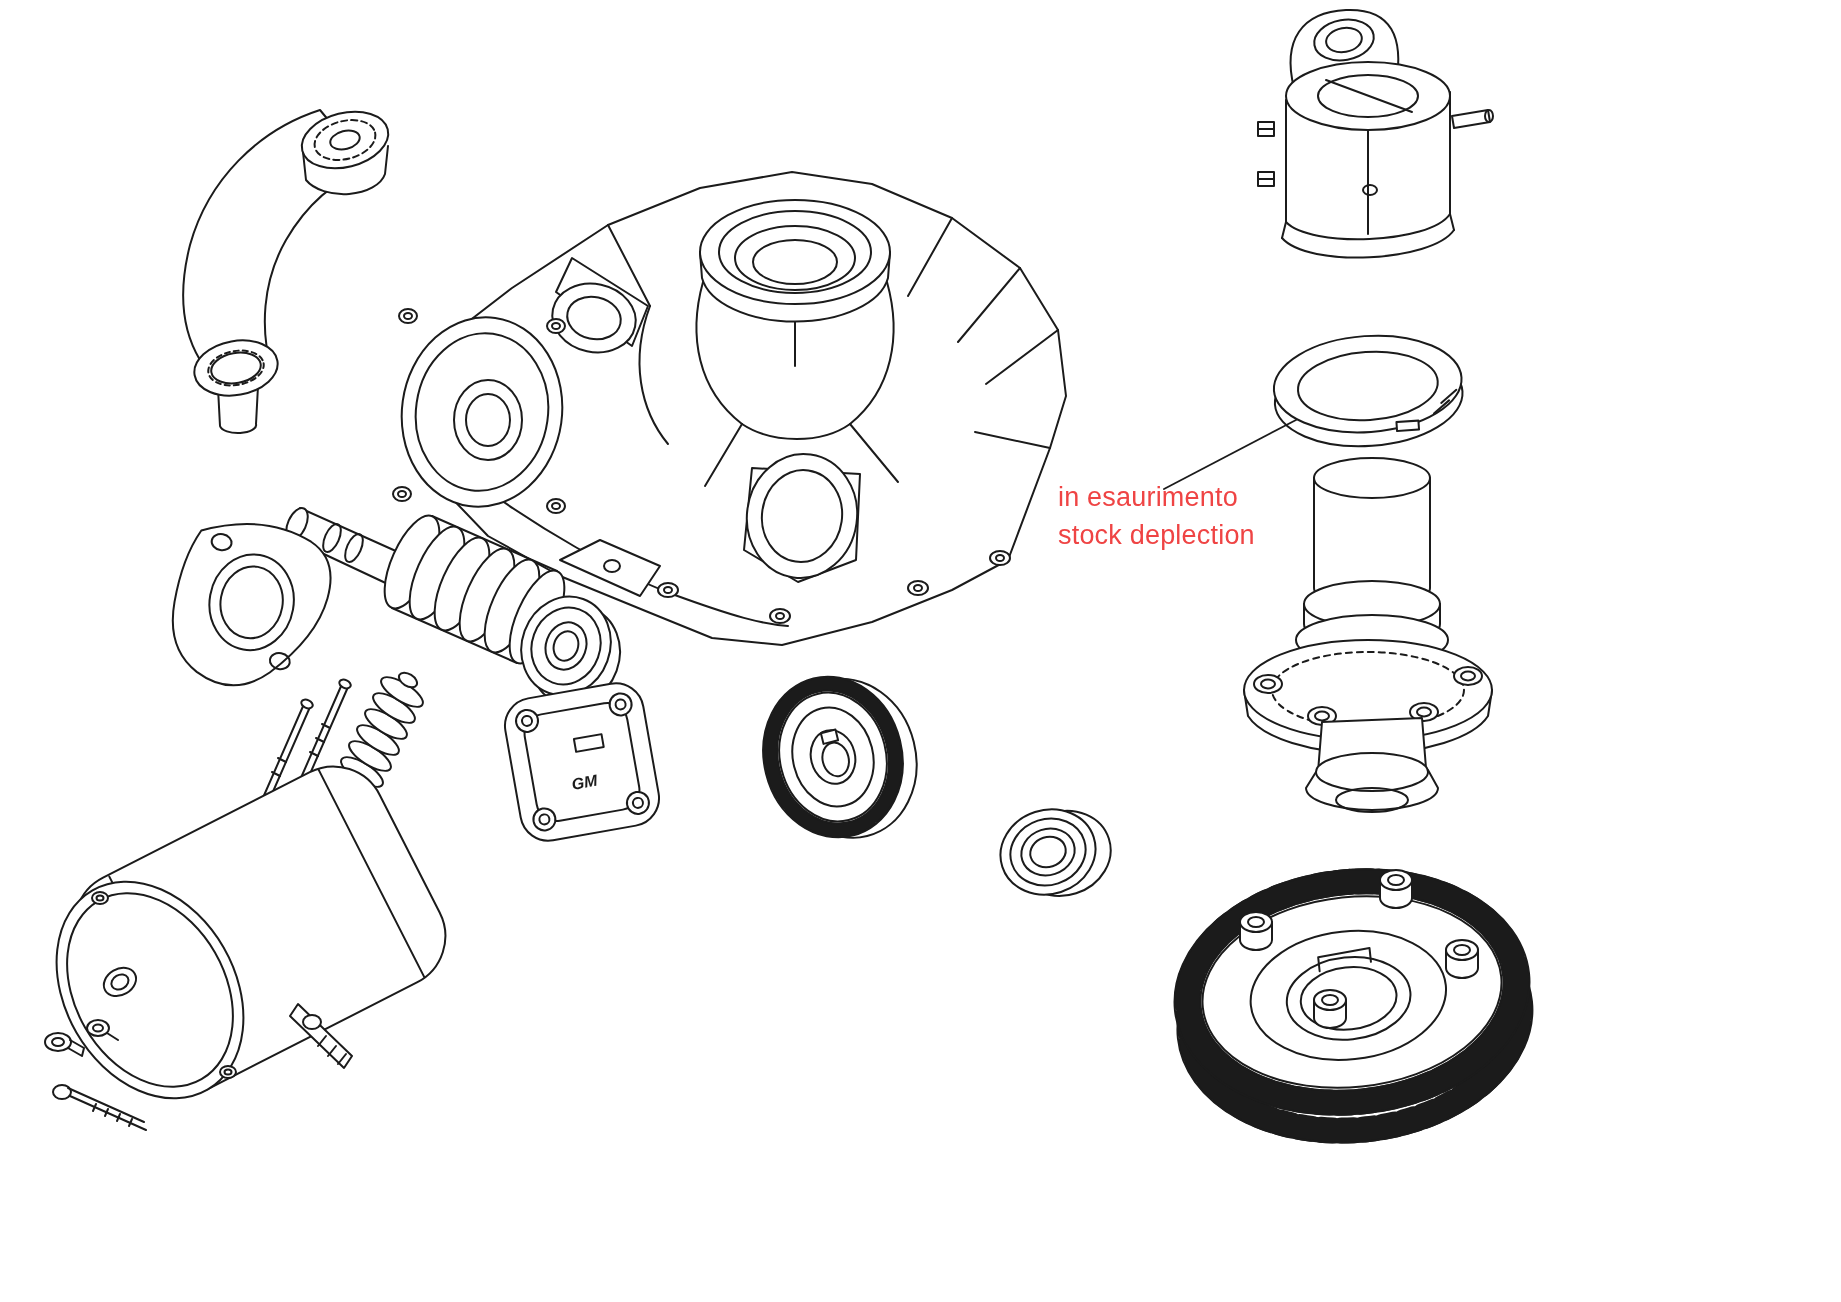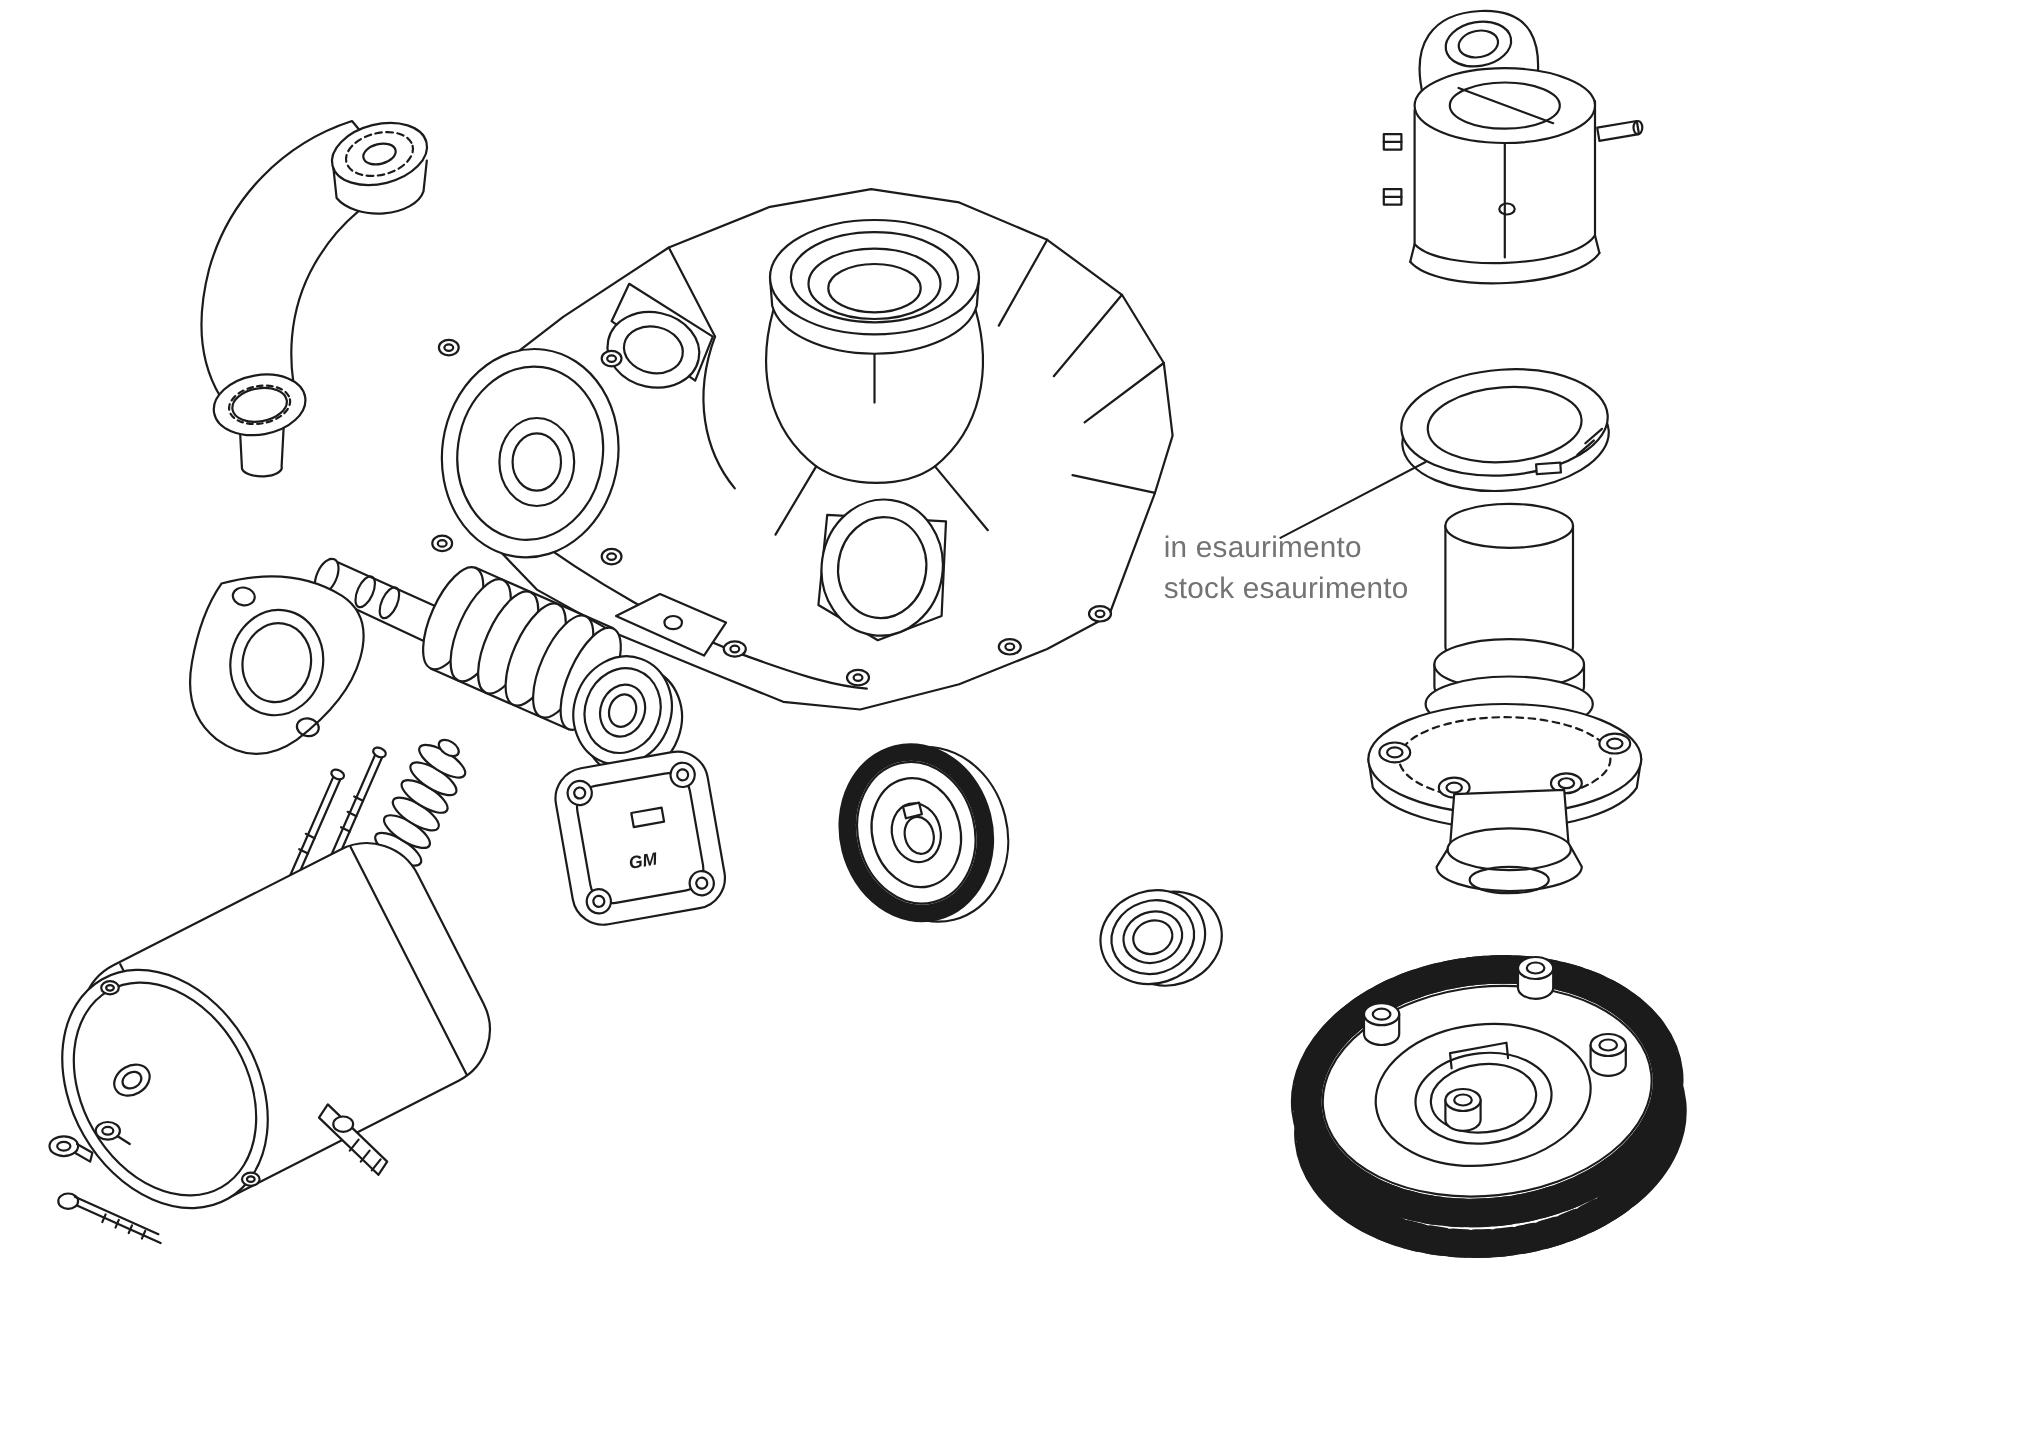--- a/index.html
+++ b/index.html
@@ -4,21 +4,21 @@
 <style>
   html,body { margin:0; padding:0; background:#ffffff; }
   .stage {
     position:relative; width:1841px; height:1302px;
     background:#ffffff; overflow:hidden;
     font-family:"Liberation Sans", sans-serif;
   }
   .stage svg { position:absolute; left:0; top:0; }
   .annotation {
     position:absolute; left:1058px; top:478px;
-    font-size:27px; line-height:1.42; color:#737373;
+    font-size:27px; line-height:1.42; color:#ef4444;
     letter-spacing:0.2px; white-space:nowrap;
   }
 </style>
 </head>
 <body>
 
 <div class="stage">
 
 <svg width="1841" height="1302" viewBox="0 0 1841 1302" stroke="#1b1b1b" fill="none" stroke-width="2" stroke-linecap="round" stroke-linejoin="round">
 
@@ -354,16 +354,16 @@
       <path fill="#fff" d="M -16,0 L -16,18 A 16 10 0 0 0 16,18 L 16,0"></path>
       <ellipse cx="0" cy="0" rx="16" ry="10" fill="#fff"></ellipse>
           <ellipse cx="0" cy="0" rx="8" ry="5"></ellipse>
     </g>
   </g>
 
 </svg>
 
 <div class="annotation">
   <div>in esaurimento</div>
-  <div>stock esaurimento</div>
+  <div>stock deplection</div>
 </div>
 
 </div>
 
 </body></html>

